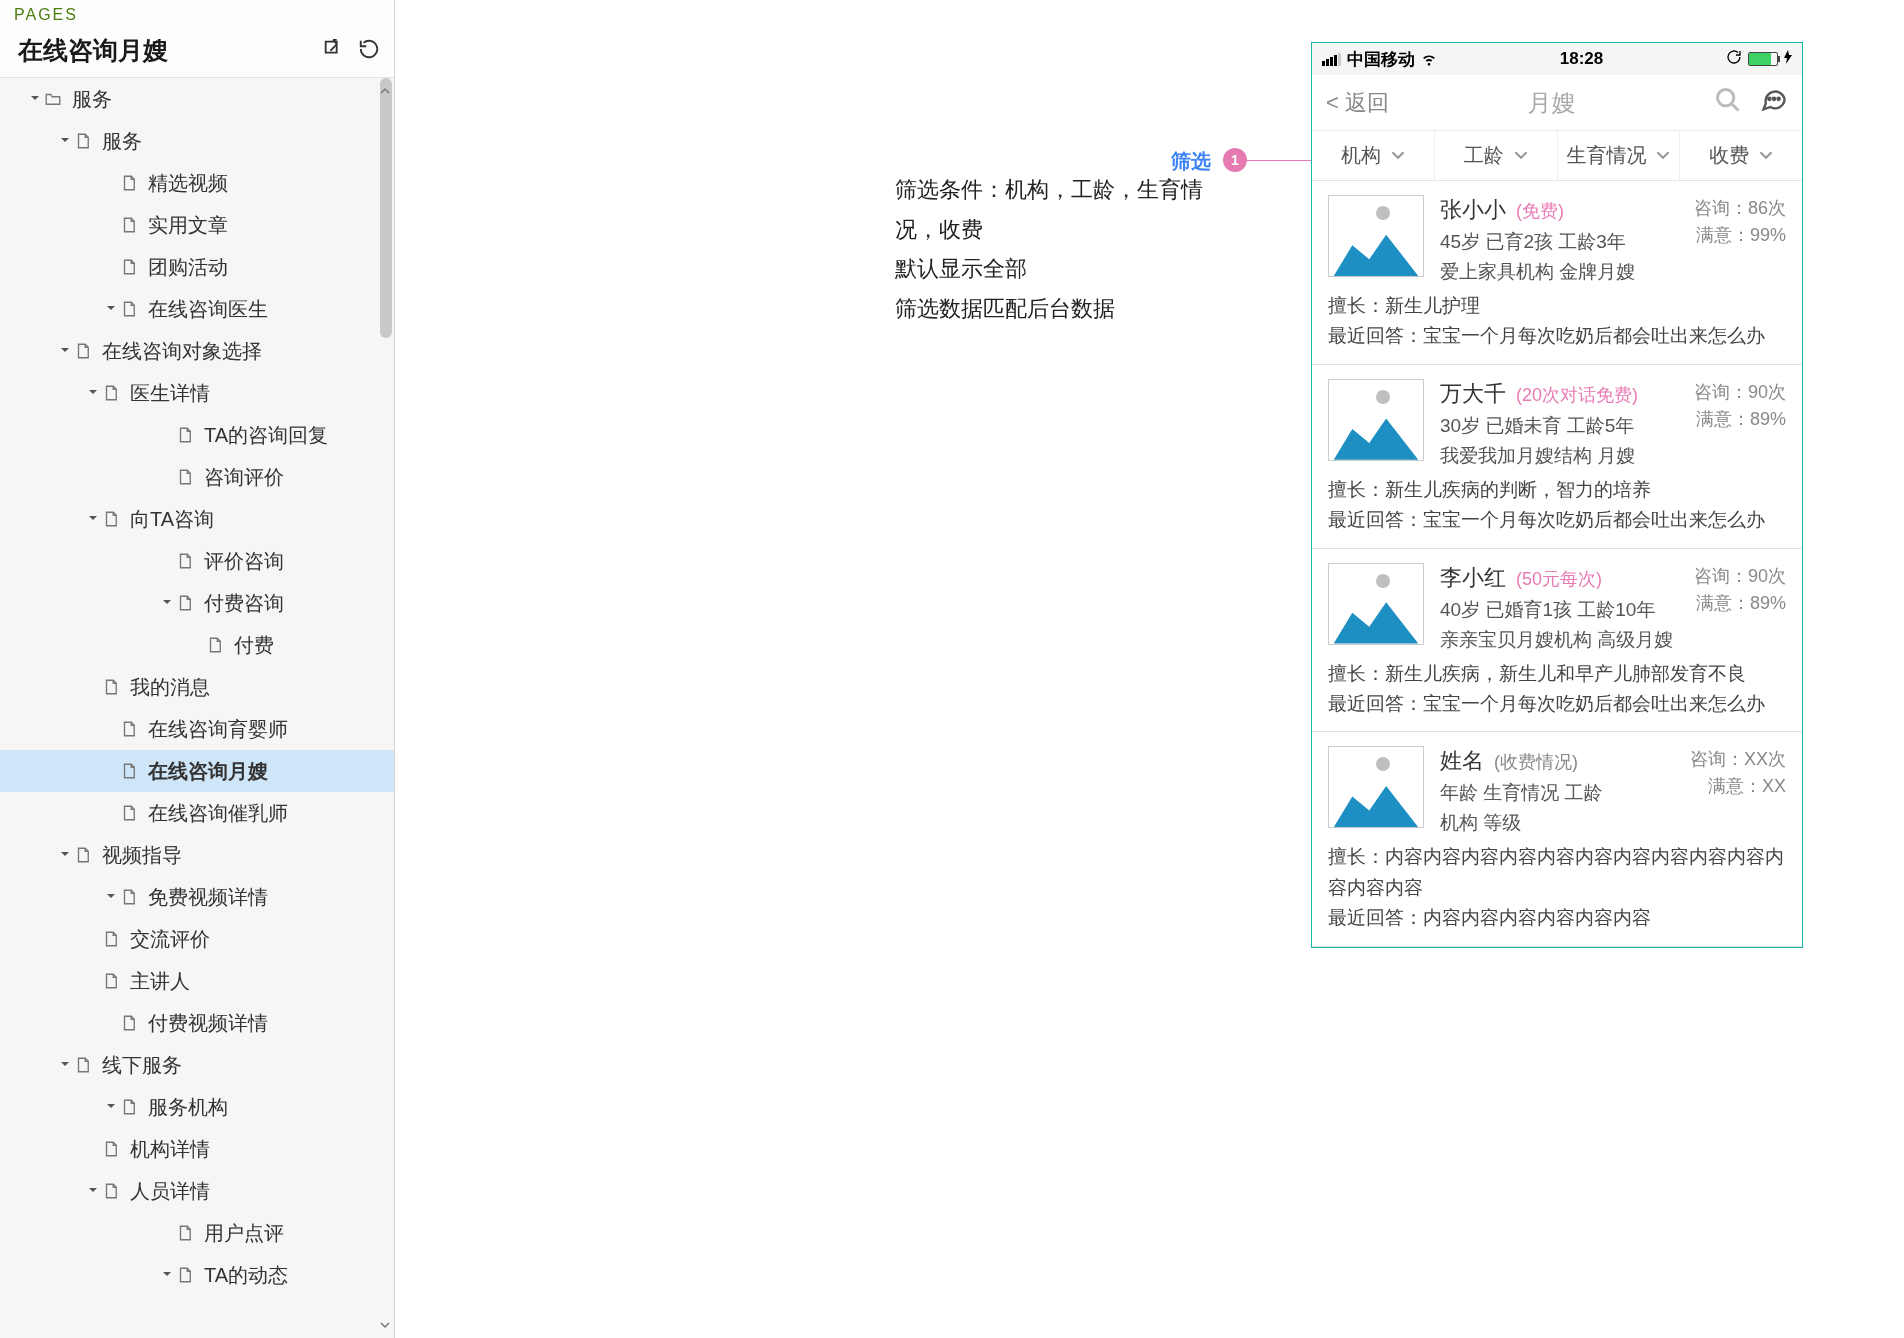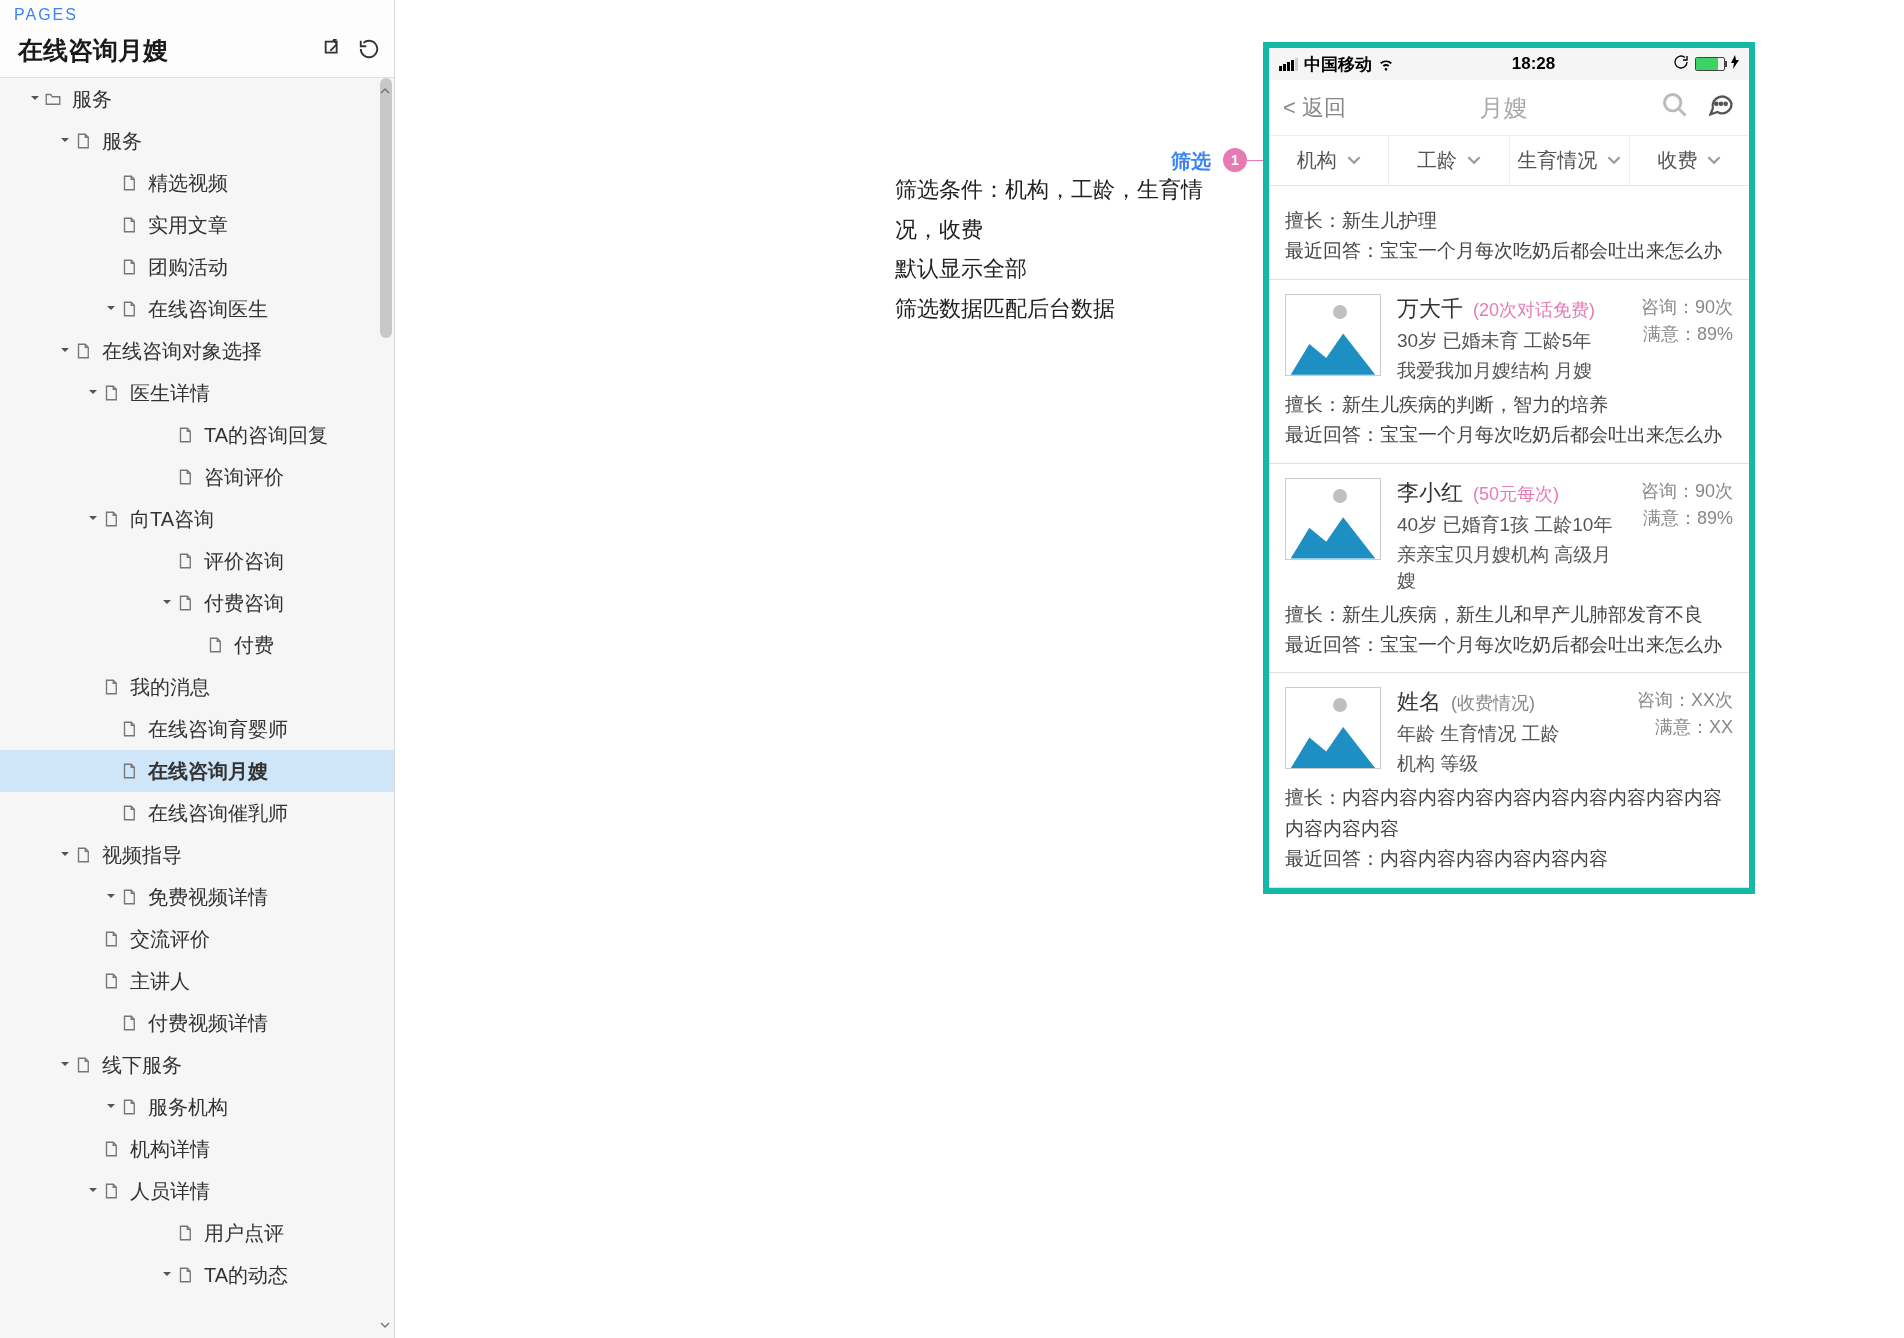--- a/index.html
+++ b/index.html
@@ -17,21 +17,21 @@
   width: 395px;
   height: 100%;
   border-right: 1px solid #d8d8d8;
   background: #fdfdfd;
   display: flex;
   flex-direction: column;
 }
 .sidebar-header-label {
   font-size: 16px;
   letter-spacing: 2px;
-  color: #3b82f6;
+  color: #4d7c0f;
   padding: 6px 14px;
 }
 .sidebar-title-row {
   display: flex;
   align-items: center;
   justify-content: space-between;
   padding: 4px 14px 10px 18px;
 }
 .sidebar-title {
   font-size: 25px;
@@ -115,24 +115,24 @@
   font-size:14px;font-weight:600;
 }
 .filter-line {
   position:absolute; left:852px; top:160px;
   width:64px; height:1px; background:#e87ab3;
 }
 
 
 .phone {
   position: absolute;
-  left: 868px;
+  left: 916px;
   top: 42px;
   width: 492px;
-  border: 6px solid #14b8a6;
+  border: 1px solid #14b8a6;
   background: #fff;
   font-size: 20px;
 }
 .status-bar {
   height: 32px;
   background: #f5f5f5;
   display:flex; align-items:center; justify-content:space-between;
   padding:0 10px; font-size:17px; color:#000; font-weight:600;
 }
 .status-left, .status-right { display:flex; align-items:center; gap:6px; }
@@ -602,20 +602,35 @@
         <div class="filter-item">
           <span>收费</span>
           <span><svg class="chev" viewBox="0 0 10 10" fill="none" stroke="#999" stroke-width="1.5">
               <path d="M1 3l4 4 4-4"></path>
             </svg></span>
         </div>
       </div>
 
     <div class="cards" id="cards-mount">
         <div class="card">
+          <div class="card-top">
+            <div class="thumb">
+              <span class="sun"></span>
+              <span class="mtn"></span>
+            </div>
+            <div class="info">
+              <div class="name-row">
+                <span class="name">张小小</span>
+                <span class="tag">(免费)</span>
+              </div>
+              <div class="meta">45岁  已育2孩   工龄3年</div>
+              <div class="meta">爱上家具机构 金牌月嫂</div>
+            </div>
+            <div class="stats">咨询：86次<br>满意：99%</div>
+          </div>
           <div class="card-bottom">
             <div>擅长：新生儿护理</div>
             <div>最近回答：宝宝一个月每次吃奶后都会吐出来怎么办</div>
           </div>
         </div>
         <div class="card">
           <div class="card-top">
             <div class="thumb">
               <span class="sun"></span>
               <span class="mtn"></span>

